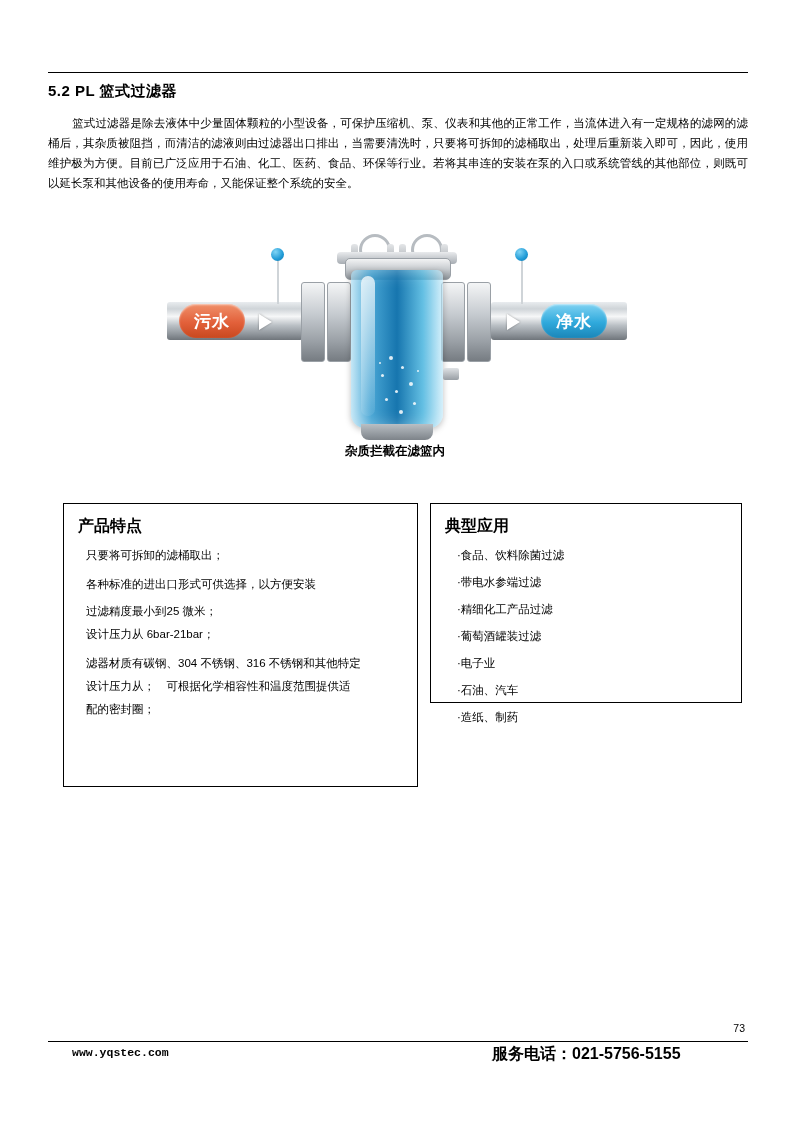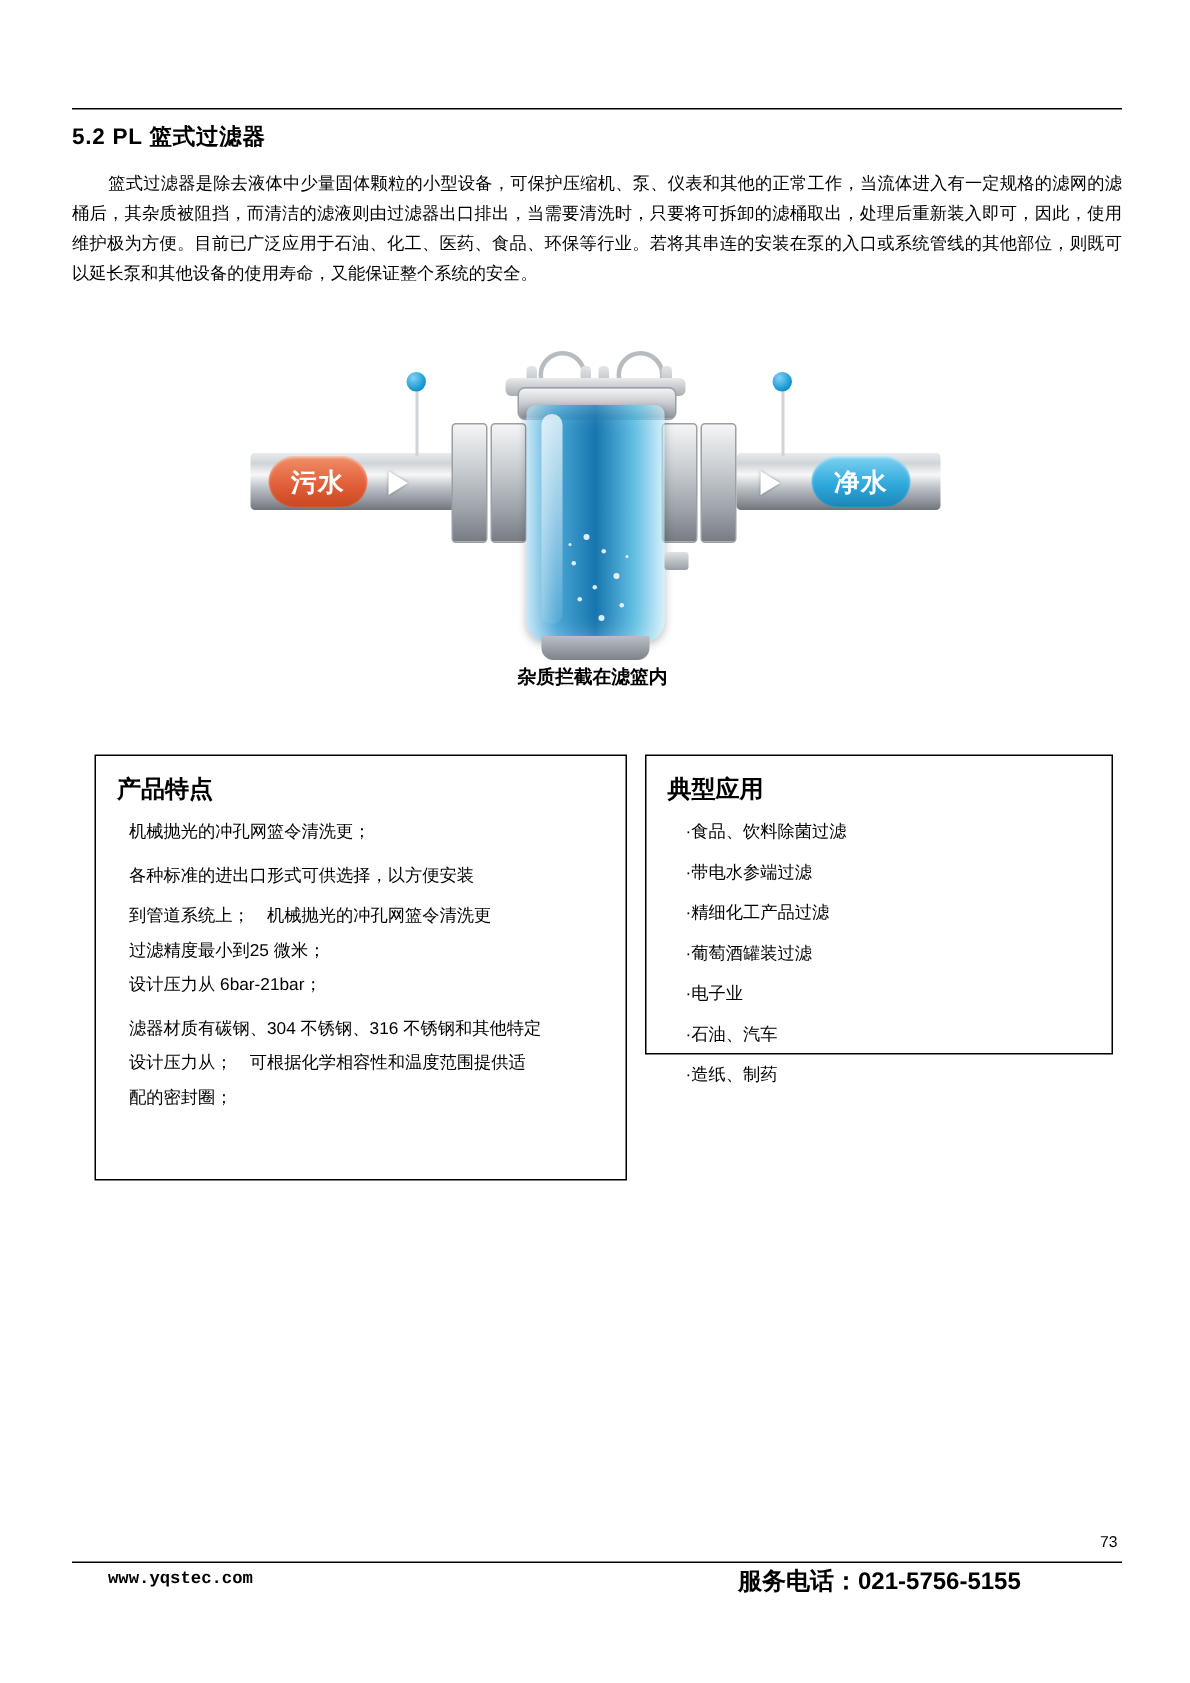--- a/index.html
+++ b/index.html
@@ -350,23 +350,22 @@
     </div>
     <div class="nipple"></div>
     <div class="vessel-base"></div>
   </div>
 
   <div class="figure-caption">杂质拦截在滤篮内</div>
 
   <div class="box box-left">
     <div class="box-head">产品特点</div>
     <div class="box-body">
-      <p>机械抛光的冲孔网篮令清洗更；</p>
+      <p>只要将可拆卸的滤桶取出；</p>
       <p style="margin-bottom:4px">各种标准的进出口形式可供选择，以方便安装</p>
-      <p style="margin-bottom:0">到管道系统上；　机械抛光的冲孔网篮令清洗更</p>
       <p style="margin-bottom:0">过滤精度最小到25 微米；</p>
       <p>设计压力从 6bar-21bar；</p>
       <p style="margin-bottom:0">滤器材质有碳钢、304 不锈钢、316 不锈钢和其他特定</p>
       <p style="margin-bottom:0">设计压力从；　可根据化学相容性和温度范围提供适</p>
       <p>配的密封圈；</p>
     </div>
   </div>
 
   <div class="box box-right">
     <div class="box-head">典型应用</div>

